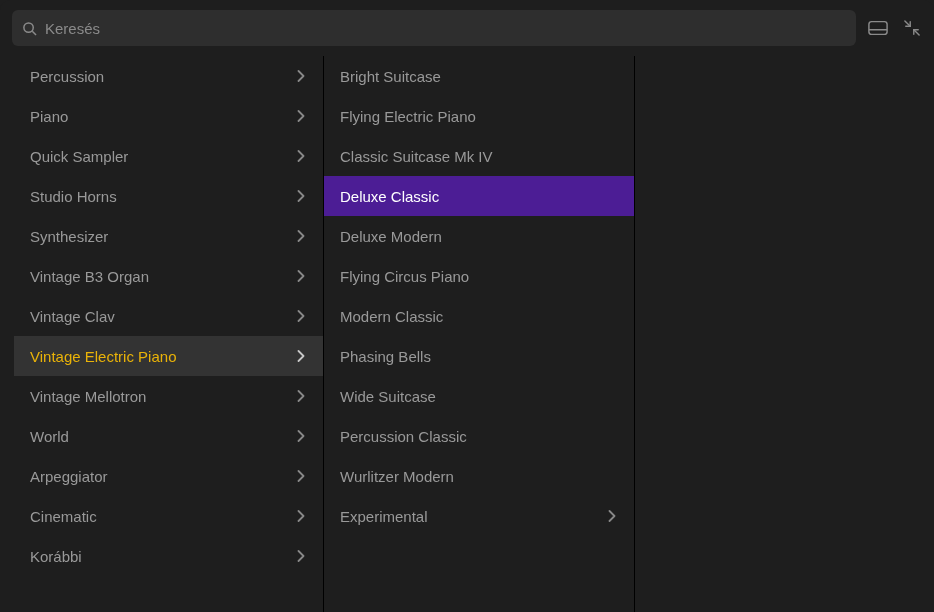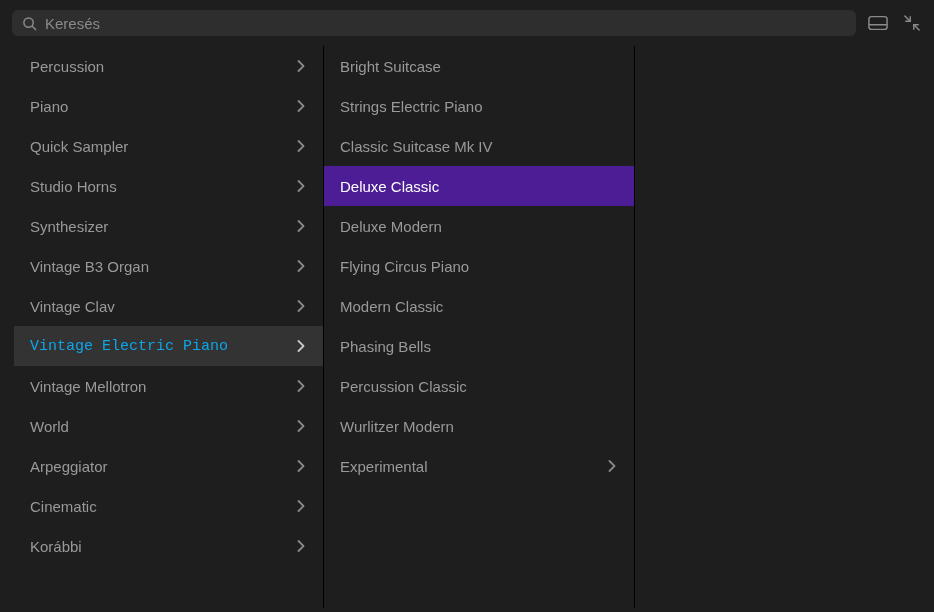--- a/index.html
+++ b/index.html
@@ -23,21 +23,21 @@
       gap: 12px;
       background: #1e1e1e;
     }
     .search-box {
       flex: 1;
       display: flex;
       align-items: center;
       background: #2e2e2e;
       border-radius: 6px;
       padding: 5px 10px;
-      height: 26px;
+      height: 36px;
       gap: 8px;
     }
     .search-icon {
       width: 15px;
       height: 15px;
       color: #8a8a8a;
       flex-shrink: 0;
     }
     .search-input {
       flex: 1;
@@ -86,22 +86,21 @@
       align-items: center;
       justify-content: space-between;
       height: 40px;
       padding: 0 18px 0 16px;
       cursor: pointer;
       font-size: 15px;
       color: #999;
     }
     .item.active-path {
       background: #333333;
-      color: #0ea5e9;
-      font-family: Liberation Mono, monospace;
+      color: #eab308;
     }
     .item.selected {
       background: #4c1d95;
       color: #ffffff;
     }
     .chevron {
       width: 8px;
       height: 12px;
       color: #888;
       flex-shrink: 0;
@@ -214,39 +213,42 @@
         <svg class="chevron" viewBox="0 0 8 12" fill="none" stroke="currentColor" stroke-width="1.8" stroke-linecap="round" stroke-linejoin="round">
           <polyline points="1.5,1 6.5,6 1.5,11"></polyline>
         </svg>
       </div>
     </div>
   <div class="col col-2" id="col2">
       <div class="item">
         <span>Bright Suitcase</span>
       </div>
       <div class="item">
-        <span>Strings Electric Piano</span>
+        <span>Flying Electric Piano</span>
       </div>
       <div class="item">
         <span>Classic Suitcase Mk IV</span>
       </div>
       <div class="item selected">
         <span>Deluxe Classic</span>
       </div>
       <div class="item">
         <span>Deluxe Modern</span>
       </div>
       <div class="item">
         <span>Flying Circus Piano</span>
       </div>
       <div class="item">
         <span>Modern Classic</span>
       </div>
       <div class="item">
         <span>Phasing Bells</span>
+      </div>
+      <div class="item">
+        <span>Wide Suitcase</span>
       </div>
       <div class="item">
         <span>Percussion Classic</span>
       </div>
       <div class="item">
         <span>Wurlitzer Modern</span>
       </div>
       <div class="item">
         <span>Experimental</span>
         <svg class="chevron" viewBox="0 0 8 12" fill="none" stroke="currentColor" stroke-width="1.8" stroke-linecap="round" stroke-linejoin="round">

